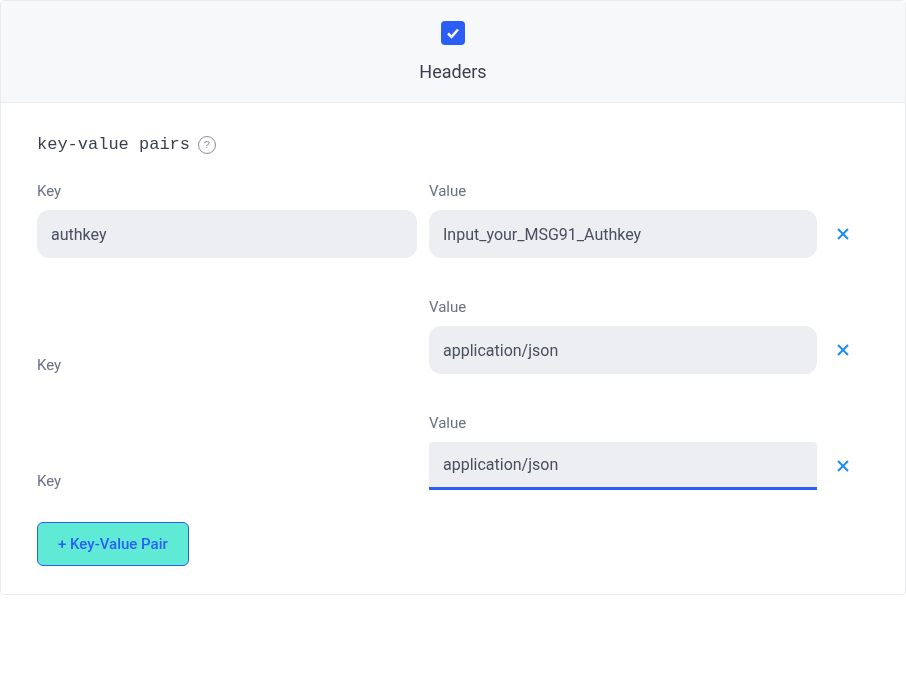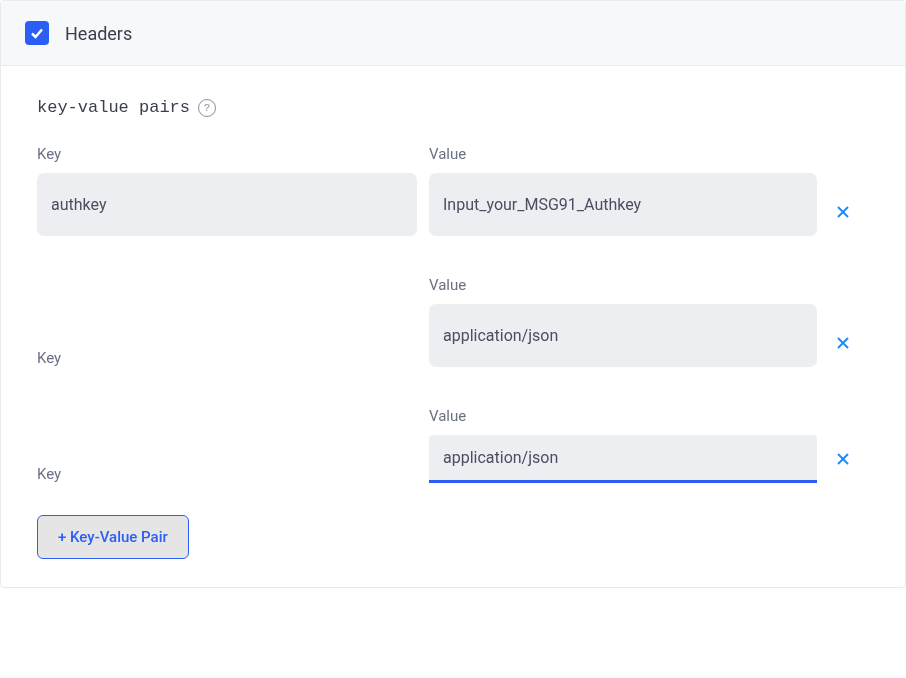--- a/index.html
+++ b/index.html
@@ -20,20 +20,21 @@
       border-radius: 4px;
       background: #fff;
     }
     .panel-header {
       display: flex;
       align-items: center;
       gap: 16px;
       padding: 20px 24px;
       background: #f7f8fa;
       border-bottom: 1px solid #e9eaed;
+      flex-direction: column;
     }
     .checkbox {
       width: 24px;
       height: 24px;
       background: #2b5ef5;
       border-radius: 4px;
       display: flex;
       align-items: center;
       justify-content: center;
       cursor: pointer;
@@ -99,24 +100,24 @@
       width: 388px;
       flex: 0 0 388px;
     }
     .field-label {
       font-size: 15px;
       color: #6b7084;
       font-weight: 400;
     }
     .field-input {
       width: 100%;
-      height: 63px;
+      height: 48px;
       background: #eceef2;
       border: none;
-      border-radius: 7px;
+      border-radius: 12px;
       padding: 0 14px;
       font-size: 16px;
       color: #4a4f5f;
       font-family: inherit;
       outline: none;
     }
     .field-input.focused {
       border-bottom: 3px solid #2b5ef5;
       border-radius: 4px 4px 0 0;
       height: 48px;
@@ -139,21 +140,21 @@
       height: 16px;
       stroke: #1a8cff;
       stroke-width: 2;
       fill: none;
     }
     .add-btn {
       height: 44px;
       padding: 0 20px;
       border: 1.5px solid #2b5ef5;
       border-radius: 6px;
-      background: #e5e5e5;
+      background: #5eead4;
       color: #2b5ef5;
       font-size: 15px;
       font-weight: 500;
       cursor: pointer;
       font-family: inherit;
       display: inline-flex;
       align-items: center;
     }
   </style>
 </head>

